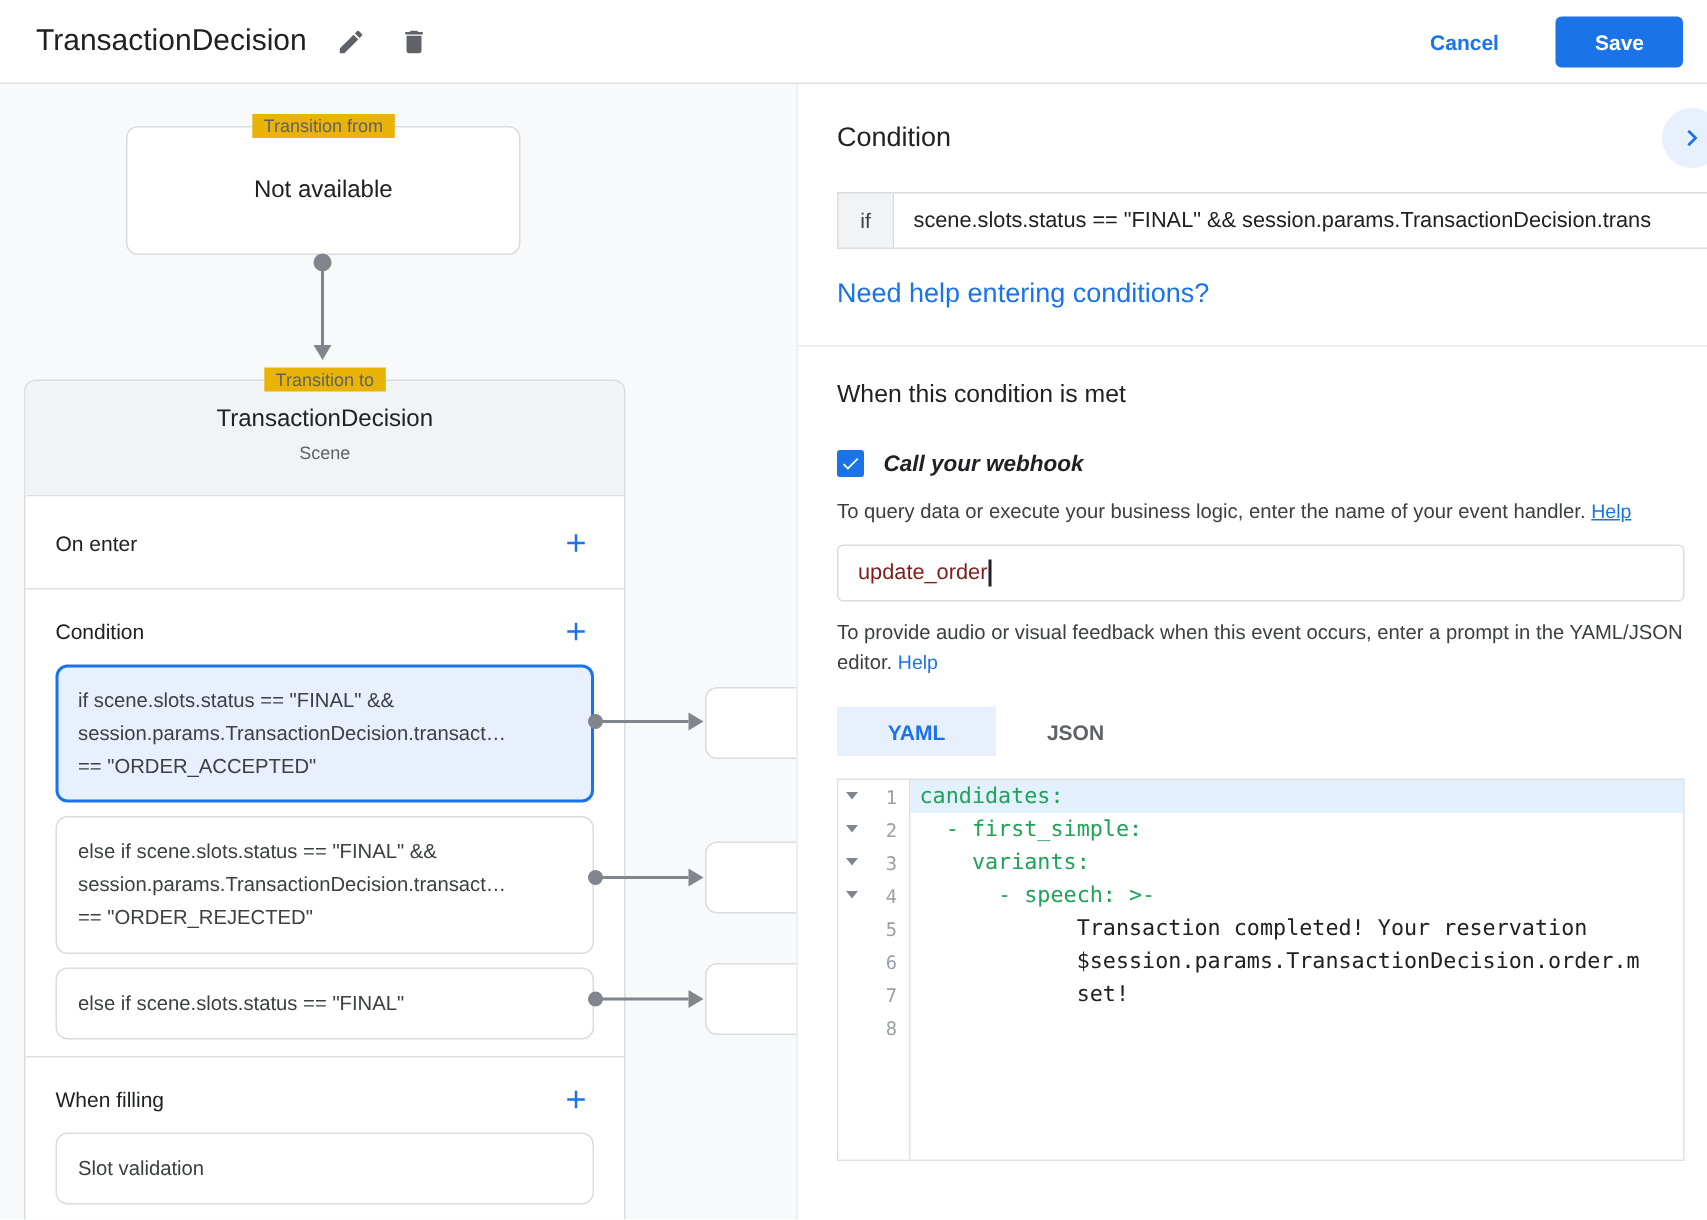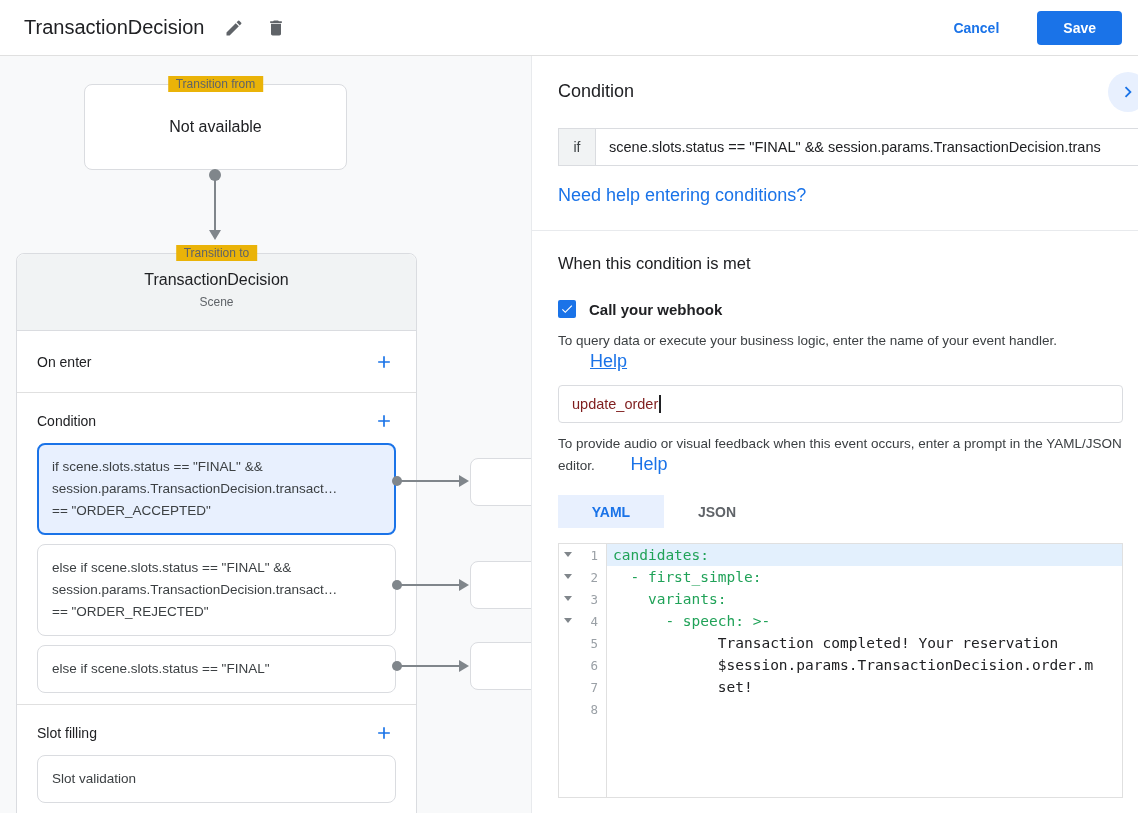--- a/index.html
+++ b/index.html
@@ -76,29 +76,29 @@
   .if-row { display:flex; margin-top:26px; height:38px; width:619px; }
   .if-label { width:37px; background:#f1f3f4; border:1px solid #dadce0; border-right:none;
     display:flex; align-items:center; justify-content:center; font-size:14px; color:#3c4043; }
   .if-input { flex:1; border:1px solid #dadce0; padding:0 13px; font-size:14.5px; color:#202124;
     font-family:"Liberation Sans","DejaVu Sans",sans-serif; outline:none; background:#fff; min-width:0; }
   .link { color:var(--accent,#1a73e8); font-size:18px; text-decoration:none; cursor:pointer; }
   .rp-sec1 .link { display:inline-block; margin-top:19px; }
 
   .rp-sec2 { padding:23px 16px 0 26px; }
   .rp-h2 { font-size:16.5px; color:#202124; font-weight:normal; }
-  .chk-row { display:flex; align-items:flex-end; margin-top:27px; }
+  .chk-row { display:flex; align-items:flex-end; margin-top:27px;font-style:italic; }
   .checkbox { width:18px; height:18px; border-radius:2px; background:var(--accent,#1a73e8);
     display:flex; align-items:center; justify-content:center; cursor:pointer; flex:0 0 18px; }
   .checkbox svg { width:14px; height:14px; fill:#fff; }
   .chk-label { font-size:15px; font-weight:bold; color:#202124; margin-left:13px; }
   .badge { margin-left:14px; background:#f3e8fd; color:#8430ce; font-size:11px; font-weight:bold;
     letter-spacing:0.5px; padding:4px 9px; border-radius:4px; }
   .desc { font-size:13.5px; color:#3c4043; margin-top:13px; line-height:20px; width:565px; }
-  .desc .link { font-size:18px;margin-left:32px; }
+  .desc .link { font-size:13px; }
   .u { text-decoration:underline; }
   .text-input { margin-top:12px; width:565px; height:38px; border:1px solid #dadce0; border-radius:4px;
     display:flex; align-items:center; padding:0 13px; font-size:14.5px; color:#7f1d1d; cursor:text; }
   .caret { display:inline-block; width:1.5px; height:18px; background:#202124; margin-left:1px; vertical-align:middle; }
 
   .tabs { display:flex; margin-top:19px; }
   .tab { width:106px; height:33px; display:flex; align-items:center; justify-content:center;
     font-size:14px; font-weight:bold; color:#5f6368; cursor:pointer; border-radius:0; }
   .tab.active { background:#e8f0fe; color:var(--accent,#1a73e8); }
 
@@ -186,21 +186,21 @@
           <div>session.params.TransactionDecision.transact…</div>
           <div>== "ORDER_REJECTED"</div>
         </div>
         <div class="cond-card" style="margin-bottom:0;">
           <div>else if scene.slots.status == "FINAL"</div>
         </div>
       </div>
 
       <div class="slot-sec">
         <div class="sec-row">
-          <span class="sec-label">Slot filling</span>
+          <span class="sec-label">When filling</span>
           <button class="add-btn">
             <svg viewBox="0 0 24 24">
                 <path d="M19 13h-6v6h-2v-6H5v-2h6V5h2v6h6v2z"></path>
               </svg>
           </button>
         </div>
         <div class="slot-card">Slot validation</div>
       </div>
     </div>
 

